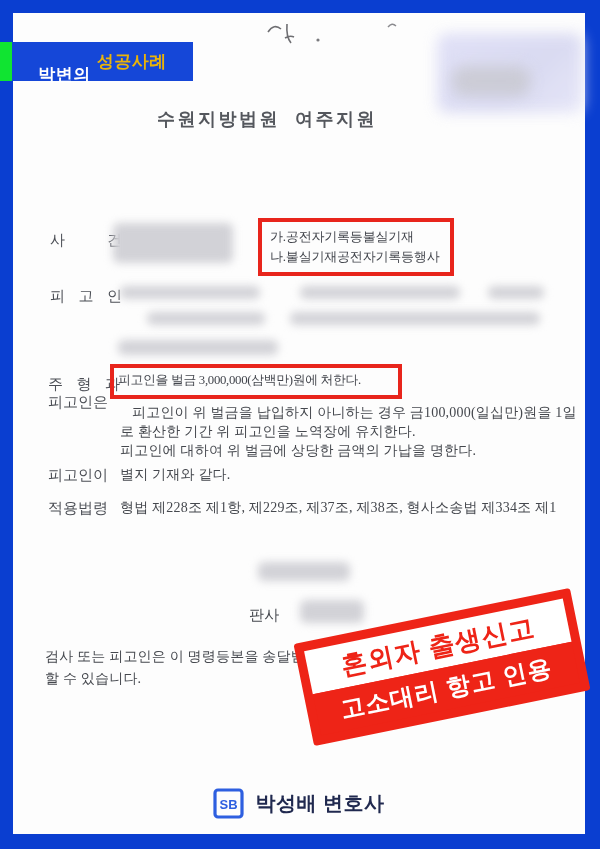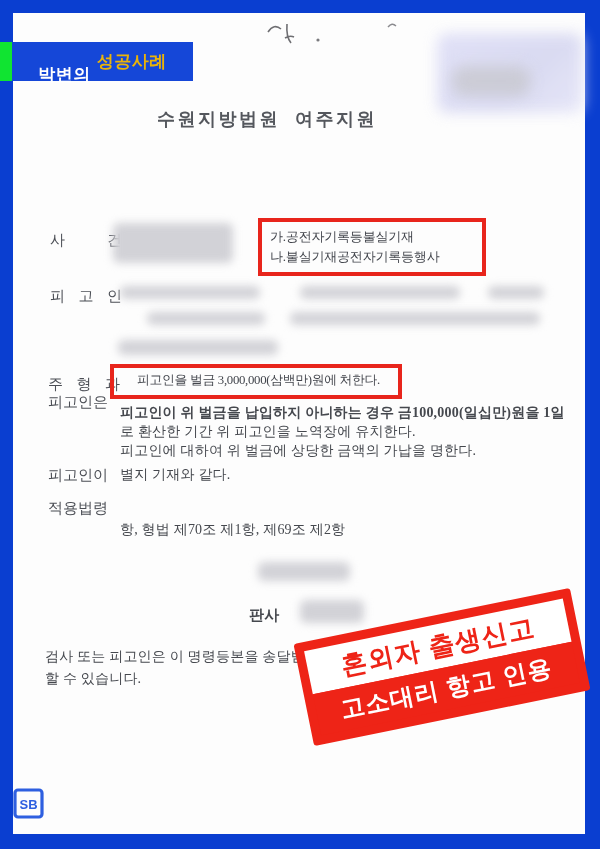--- a/index.html
+++ b/index.html
@@ -56,24 +56,24 @@
   }
   .lbl {
     position:absolute; color:#4b4e55; font-size:15px;
     width:72px; text-align:justify; text-align-last:justify; white-space:normal;
   }
   .lbl-wide { width:80px; }
 
   .red-box {
     position:absolute; border:4px solid #e8251c; background:transparent; z-index:3;
   }
-  .charges-box { left:258px; top:218px; width:228px; height:58px; padding:5px 8px; }
+  .charges-box { left:258px; top:218px; width:196px; height:58px; padding:5px 8px; }
   .charges-box .doc-line { position:static; display:block; font-size:13px; letter-spacing:-.2px; color:#42454c; line-height:20px; white-space:nowrap; }
   .fine-box {
-    left:110px; top:364px; width:292px; height:35px; padding:4px 23px;
+    left:110px; top:364px; width:292px; height:35px; padding:4px 4px;
     font-size:12.8px; color:#42454c; white-space:nowrap; letter-spacing:-.3px;
   }
 
   
   .stamp {
     position:absolute; left:301px; top:615px; width:282px; height:104px;
     background:#ee2417; padding:9px; z-index:5;
     transform:rotate(-11.5deg); transform-origin:center;
     border-radius:3px;
     font-family:"Liberation Sans","DejaVu Sans",sans-serif;
@@ -85,21 +85,21 @@
   }
   .stamp-bottom {
     background:#ee2417; color:#ffffff; height:42px;
     display:flex; align-items:center; justify-content:center;
     font-weight:900; font-size:24px; letter-spacing:1px;
   }
 
   
   .logo-row {
     position:absolute; left:13px; top:786px; width:572px; height:34px;
-    display:flex; align-items:center; gap:11px; z-index:2;
+    display:flex; align-items:center; justify-content:center; gap:11px; z-index:2;
   }
   .logo-name {
     font-family:"Liberation Sans","DejaVu Sans",sans-serif;
     color:#20294f; font-weight:bold; font-size:20px; letter-spacing:.5px;
   }
   .tail { color:#8d9097; }
 </style>
 </head>
 <body>
 
@@ -135,43 +135,44 @@
   <div class="blur-bar" style="left:120px; top:286px; width:140px; height:13px;"></div>
   <div class="blur-bar" style="left:300px; top:286px; width:160px; height:13px;"></div>
   <div class="blur-bar" style="left:488px; top:286px; width:56px; height:13px;"></div>
   <div class="blur-bar" style="left:147px; top:312px; width:118px; height:13px;"></div>
   <div class="blur-bar" style="left:290px; top:312px; width:250px; height:13px;"></div>
   <div class="blur-bar" style="left:118px; top:340px; width:160px; height:15px;"></div>
 
   <div class="lbl" style="left:48px; top:375px;">주 형 과</div>
   <div class="lbl" style="left:48px; top:393px;">피고인은</div>
   <div class="red-box fine-box">피고인을 벌금 3,000,000(삼백만)원에 처한다.</div>
-  <div class="doc-text" style="left:120px; top:404px;font-weight:bold;">피고인이 위 벌금을 납입하지 아니하는 경우 금100,000(일십만)원을 1일</div>
+  <div class="doc-text" style="left:132px; top:404px;">피고인이 위 벌금을 납입하지 아니하는 경우 금100,000(일십만)원을 1일</div>
   <div class="doc-text" style="left:120px; top:442px;">피고인에 대하여 위 벌금에 상당한 금액의 가납을 명한다.</div>
   <div class="doc-text" style="left:120px; top:423px;">로 환산한 기간 위 피고인을 노역장에 유치한다.</div>
 
   <div class="lbl lbl-wide" style="left:48px; top:466px;">피고인이</div>
   <div class="doc-text" style="left:120px; top:466px;">별지 기재와 같다.</div>
 
   <div class="lbl lbl-wide" style="left:48px; top:499px;">적용법령</div>
-  <div class="doc-text" style="left:120px; top:521px;">항, 형법 제70조 제1항, 제69조 제2항</div>
+  <div class="doc-text" style="left:120px; top:499px;">형법 제228조 제1항, 제229조, 제37조, 제38조, 형사소송법 제334조 제1</div>
 
   <div class="blur-bar" style="left:258px; top:562px; width:92px; height:19px;"></div>
-  <div class="doc-text" style="left:249px; top:606px; font-size:15px;font-weight:bold;">판사</div>
+  <div class="doc-text" style="left:249px; top:606px; font-size:15px;">판사</div>
   <div class="blur-bar" style="left:300px; top:600px; width:64px; height:23px;"></div>
 
   <div class="doc-text" style="left:45px; top:648px;">검사 또는 피고인은 이 명령등본을 송달받</div>
   <div class="doc-text tail" style="left:549px; top:646px;">를</div>
   <div class="doc-text" style="left:45px; top:670px;text-align:right;">할 수 있습니다.</div>
 
   <div class="stamp">
     <div class="stamp-top">혼외자 출생신고</div>
     <div class="stamp-bottom">고소대리 항고 인용</div>
   </div>
 
   <div class="logo-row">
     <svg width="31" height="31" viewBox="0 0 31 31">
       <rect x="2" y="2" width="27" height="27" rx="3" fill="none" stroke="#2e5fe0" stroke-width="3.2"></rect>
       <text x="15.5" y="21" text-anchor="middle" font-family="Liberation Sans, DejaVu Sans, sans-serif" font-size="13" font-weight="bold" fill="#2e5fe0">SB</text>
     </svg>
+    <span class="logo-name">박성배 변호사</span>
   </div>
 
 </div>
 
 </body></html>

